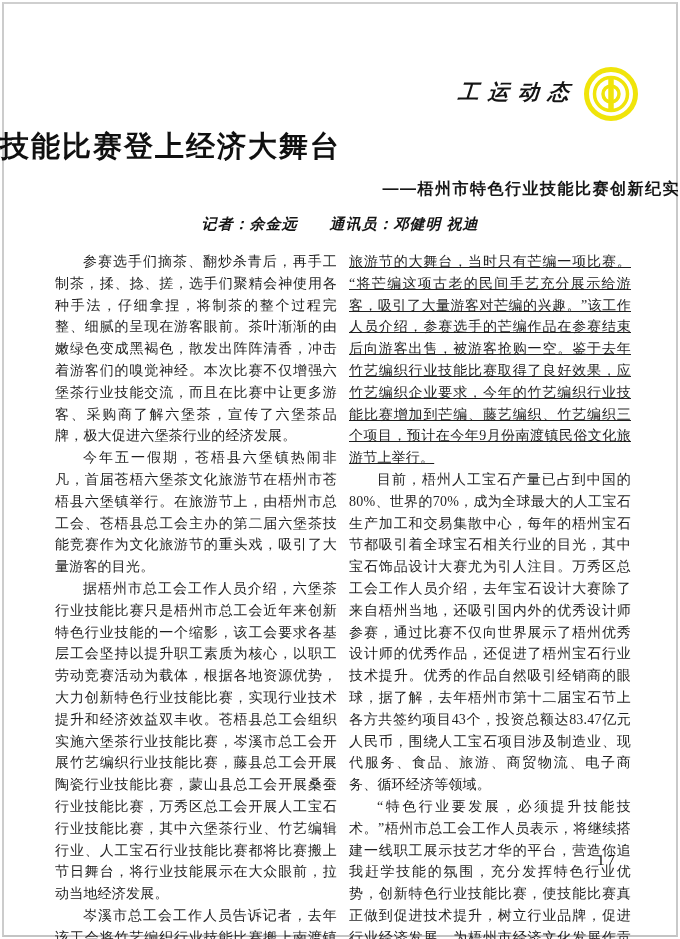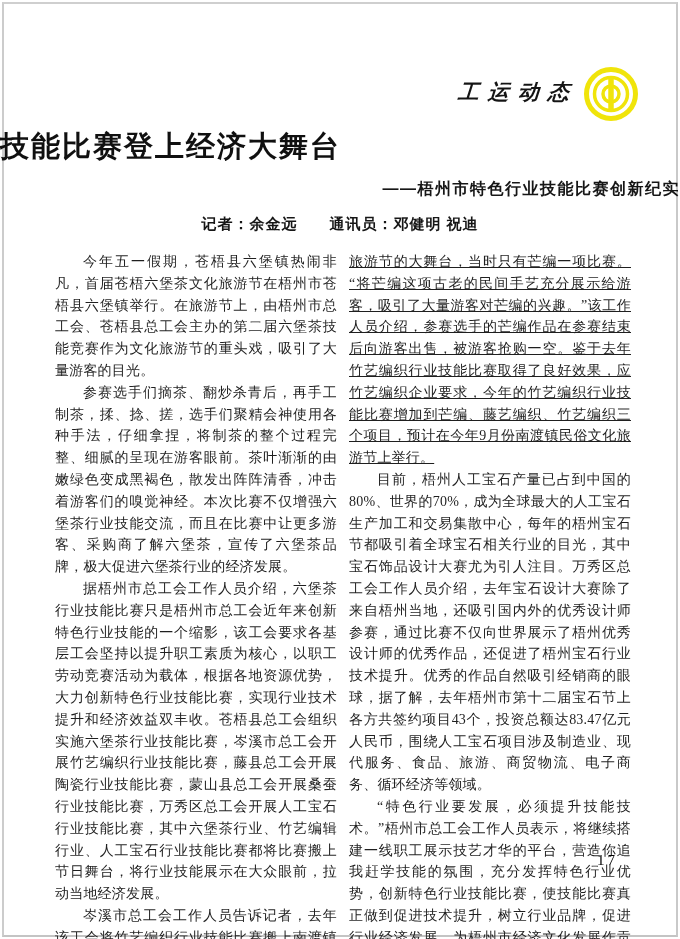--- a/index.html
+++ b/index.html
@@ -72,20 +72,21 @@
     position: absolute;
     top: 215px;
     left: 0;
     width: 100%;
     text-align: center;
     font-family: "Liberation Sans", "DejaVu Sans", sans-serif;
     font-size: 15px;
     font-weight: bold;
     letter-spacing: 1px;
     color: #161616;
+    font-style: italic;
   }
   
   .body-columns {
     position: absolute;
     top: 251px;
     left: 55px;
     right: 49px;
     display: flex;
     gap: 12px;
   }
@@ -130,22 +131,22 @@
   </div>
 
   <div class="title">技能比赛登上经济大舞台</div>
 
   <div class="subtitle">——梧州市特色行业技能比赛创新纪实</div>
 
   <div class="byline">记者：余金远　　通讯员：邓健明 祝迪</div>
 
   <div class="body-columns">
     <div class="col">
+      <p>参赛选手们摘茶、翻炒杀青后，再手工制茶，揉、捻、搓，选手们聚精会神使用各种手法，仔细拿捏，将制茶的整个过程完整、细腻的呈现在游客眼前。茶叶渐渐的由嫩绿色变成黑褐色，散发出阵阵清香，冲击着游客们的嗅觉神经。本次比赛不仅增强六堡茶行业技能交流，而且在比赛中让更多游客、采购商了解六堡茶，宣传了六堡茶品牌，极大促进六堡茶行业的经济发展。</p>
       <p>今年五一假期，苍梧县六堡镇热闹非凡，首届苍梧六堡茶文化旅游节在梧州市苍梧县六堡镇举行。在旅游节上，由梧州市总工会、苍梧县总工会主办的第二届六堡茶技能竞赛作为文化旅游节的重头戏，吸引了大量游客的目光。</p>
-      <p>参赛选手们摘茶、翻炒杀青后，再手工制茶，揉、捻、搓，选手们聚精会神使用各种手法，仔细拿捏，将制茶的整个过程完整、细腻的呈现在游客眼前。茶叶渐渐的由嫩绿色变成黑褐色，散发出阵阵清香，冲击着游客们的嗅觉神经。本次比赛不仅增强六堡茶行业技能交流，而且在比赛中让更多游客、采购商了解六堡茶，宣传了六堡茶品牌，极大促进六堡茶行业的经济发展。</p>
       <p>据梧州市总工会工作人员介绍，六堡茶行业技能比赛只是梧州市总工会近年来创新特色行业技能的一个缩影，该工会要求各基层工会坚持以提升职工素质为核心，以职工劳动竞赛活动为载体，根据各地资源优势，大力创新特色行业技能比赛，实现行业技术提升和经济效益双丰收。苍梧县总工会组织实施六堡茶行业技能比赛，岑溪市总工会开展竹艺编织行业技能比赛，藤县总工会开展陶瓷行业技能比赛，蒙山县总工会开展桑蚕行业技能比赛，万秀区总工会开展人工宝石行业技能比赛，其中六堡茶行业、竹艺编辑行业、人工宝石行业技能比赛都将比赛搬上节日舞台，将行业技能展示在大众眼前，拉动当地经济发展。</p>
       <p>岑溪市总工会工作人员告诉记者，去年该工会将竹艺编织行业技能比赛搬上南渡镇民俗文化</p>
     </div>
     <div class="col">
       <p class="continuation">旅游节的大舞台，当时只有芒编一项比赛。“将芒编这项古老的民间手艺充分展示给游客，吸引了大量游客对芒编的兴趣。”该工作人员介绍，参赛选手的芒编作品在参赛结束后向游客出售，被游客抢购一空。鉴于去年竹艺编织行业技能比赛取得了良好效果，应竹艺编织企业要求，今年的竹艺编织行业技能比赛增加到芒编、藤艺编织、竹艺编织三个项目，预计在今年9月份南渡镇民俗文化旅游节上举行。</p>
       <p>目前，梧州人工宝石产量已占到中国的80%、世界的70%，成为全球最大的人工宝石生产加工和交易集散中心，每年的梧州宝石节都吸引着全球宝石相关行业的目光，其中宝石饰品设计大赛尤为引人注目。万秀区总工会工作人员介绍，去年宝石设计大赛除了来自梧州当地，还吸引国内外的优秀设计师参赛，通过比赛不仅向世界展示了梧州优秀设计师的优秀作品，还促进了梧州宝石行业技术提升。优秀的作品自然吸引经销商的眼球，据了解，去年梧州市第十二届宝石节上各方共签约项目43个，投资总额达83.47亿元人民币，围绕人工宝石项目涉及制造业、现代服务、食品、旅游、商贸物流、电子商务、循环经济等领域。</p>
       <p><span>“特色行业要发展，必须提升技能技术。”梧州市总工会工作人员表示，将继续搭建一线职工展示技艺才华的平台，营造你追我赶学技能的氛围，充分发挥特色行业优势，创新特色行业技能比赛，使技能比赛真正做到促进技术提升，树立行业品牌，促进行业经济发展，为梧州市经济文化发展作贡献。</span></p>
     </div>
   </div>
 

